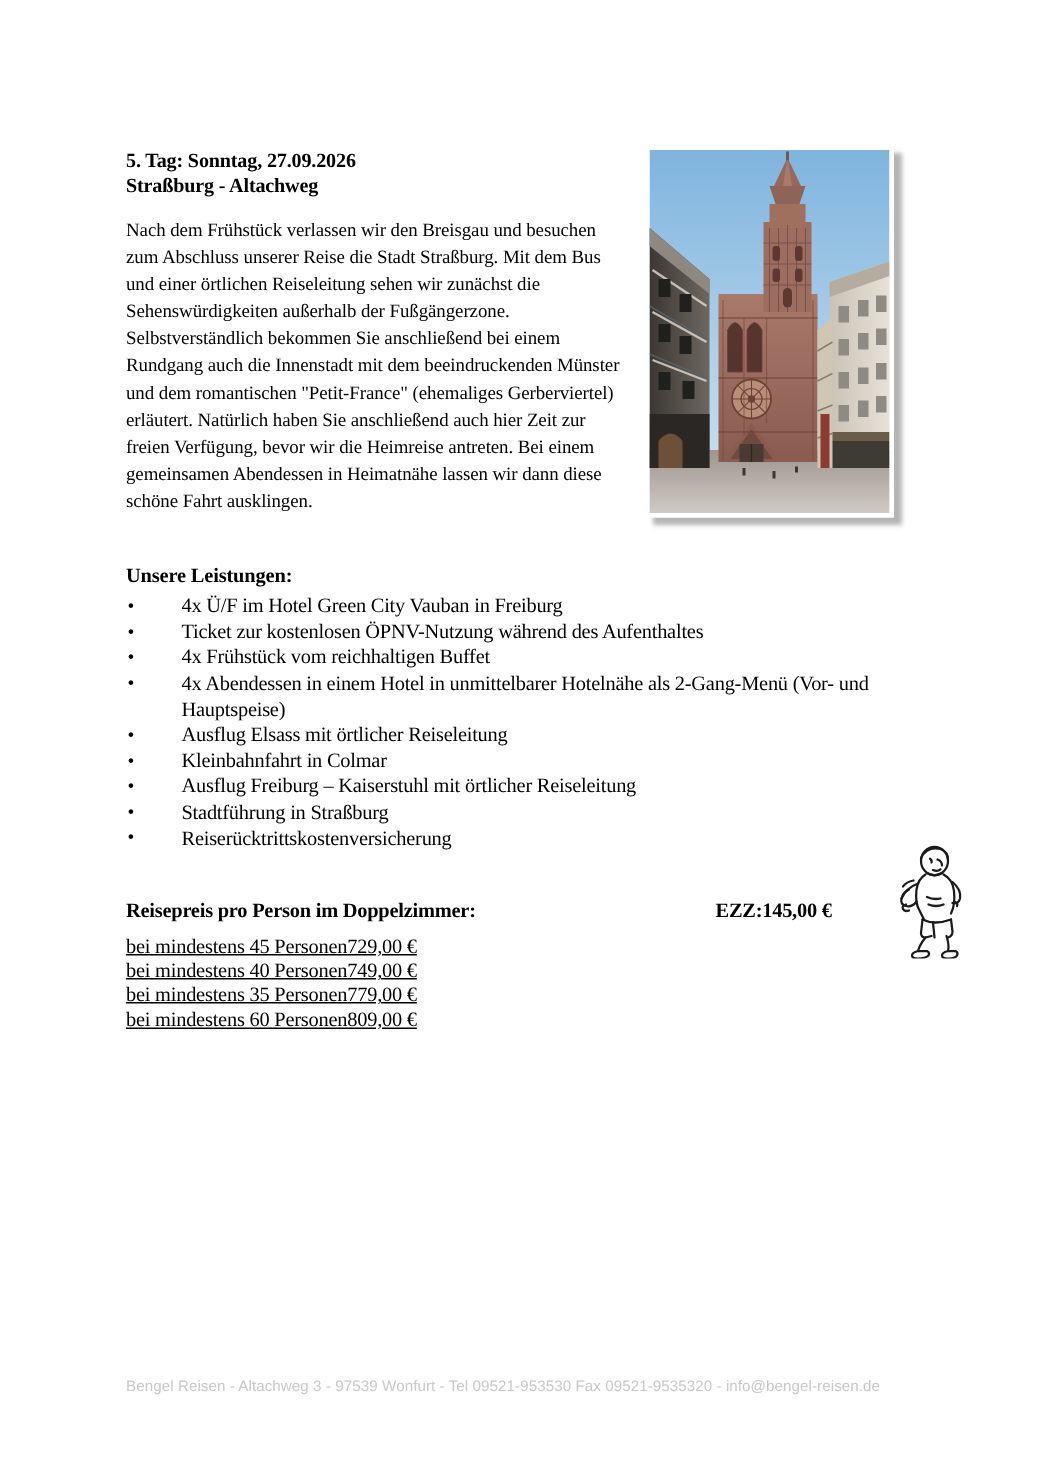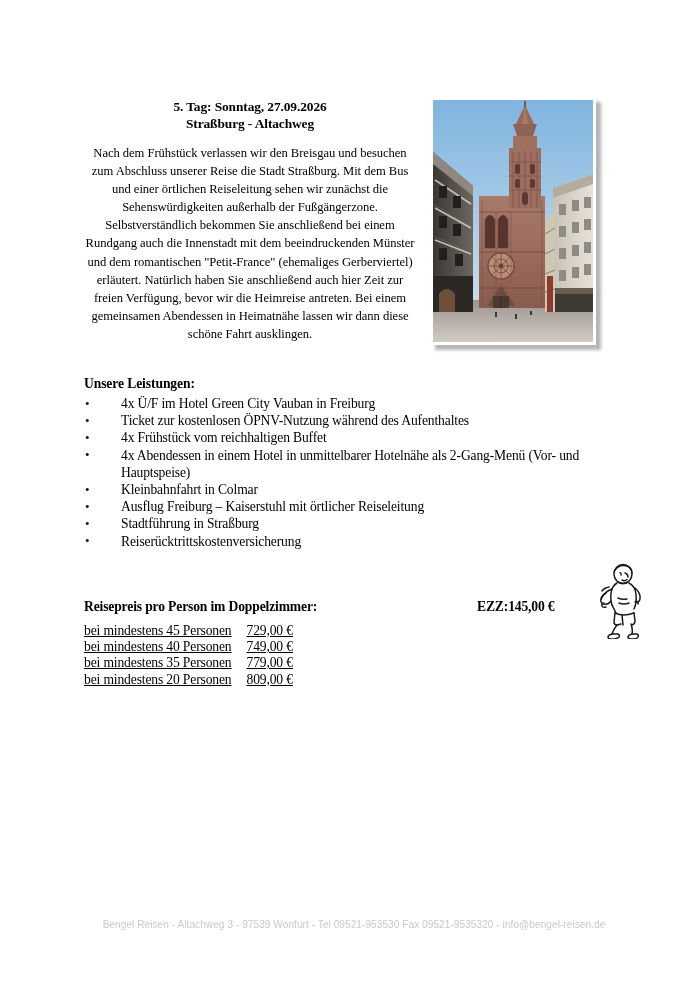--- a/index.html
+++ b/index.html
@@ -40,21 +40,20 @@
     width: 100%;
     height: 100%;
   }
 
   
   .intro {
     position: absolute;
     left: 84px;
     top: 99px;
     width: 332px;
-    text-align: center;
   }
   .intro .hl {
     font-family: "Liberation Serif", "DejaVu Serif", serif;
     font-weight: bold;
     font-size: 13.4px;
     line-height: 16.5px;
     letter-spacing: -0.1px;
   }
   .intro .body {
     font-family: Liberation Serif, serif;
@@ -126,21 +125,21 @@
   table.price-table td {
     font-size: 13.6px;
     line-height: 16.2px;
     padding: 0;
     letter-spacing: -0.15px;
     white-space: nowrap;
     vertical-align: top;
     text-decoration: underline;
   }
   table.price-table td.amount {
-    padding-left: 15px;
+    padding-left: 0;
     text-align: right;
   }
 
   
   .clipart {
     position: absolute;
     left: 598px;
     top: 563px;
     width: 46px;
     height: 76px;
@@ -156,21 +155,20 @@
     position: absolute;
     left: 84px;
     top: 918px;
     width: 540px;
     font-family: "Liberation Sans", "DejaVu Sans", sans-serif;
     font-size: 10.1px;
     line-height: 13px;
     color: #c9c9c9;
     letter-spacing: 0.05px;
     white-space: nowrap;
-    text-align: center;
   }
 </style>
 </head>
 <body>
 
 <div class="page">
 
   <div class="photo-frame">
     <svg viewBox="0 0 160 242" preserveAspectRatio="none">
       <defs>
@@ -342,20 +340,21 @@
     <div class="body">Nach dem Frühstück verlassen wir den Breisgau und besuchen zum Abschluss unserer Reise die Stadt Straßburg. Mit dem Bus und einer örtlichen Reiseleitung sehen wir zunächst die Sehenswürdigkeiten außerhalb der Fußgängerzone. Selbstverständlich bekommen Sie anschließend bei einem Rundgang auch die Innenstadt mit dem beeindruckenden Münster und dem romantischen "Petit-France" (ehemaliges Gerberviertel) erläutert. Natürlich haben Sie anschließend auch hier Zeit zur freien Verfügung, bevor wir die Heimreise antreten. Bei einem gemeinsamen Abendessen in Heimatnähe lassen wir dann diese schöne Fahrt ausklingen.</div>
   </div>
 
   <div class="services">
     <div class="services-title">Unsere Leistungen:</div>
     <ul class="service-list">
       <li>4x Ü/F im Hotel Green City Vauban in Freiburg</li>
       <li>Ticket zur kostenlosen ÖPNV-Nutzung während des Aufenthaltes</li>
       <li>4x Frühstück vom reichhaltigen Buffet</li>
       <li>4x Abendessen in einem Hotel in unmittelbarer Hotelnähe als 2-Gang-Menü (Vor- und Hauptspeise)</li>
+      <li>Ausflug Elsass mit örtlicher Reiseleitung</li>
       <li>Kleinbahnfahrt in Colmar</li>
       <li>Ausflug Freiburg – Kaiserstuhl mit örtlicher Reiseleitung</li>
       <li>Stadtführung in Straßburg</li>
       <li>Reiserücktrittskostenversicherung</li>
     </ul>
   </div>
 
   <div class="clipart">
     <svg viewBox="0 0 46 76">
       <g fill="none" stroke="#1b1b1b" stroke-width="1.5" stroke-linecap="round" stroke-linejoin="round">
@@ -411,21 +410,21 @@
         </tr>
         <tr>
           <td>bei mindestens 40 Personen</td>
           <td class="amount">749,00 €</td>
         </tr>
         <tr>
           <td>bei mindestens 35 Personen</td>
           <td class="amount">779,00 €</td>
         </tr>
         <tr>
-          <td>bei mindestens 20 Personen</td>
+          <td>bei mindestens 60 Personen</td>
           <td class="amount">809,00 €</td>
         </tr>
       </tbody>
     </table>
   </div>
 
   <div class="footer">Bengel Reisen - Altachweg 3 - 97539 Wonfurt - Tel 09521-953530 Fax 09521-9535320 - info@bengel-reisen.de</div>
 
 </div>
 

